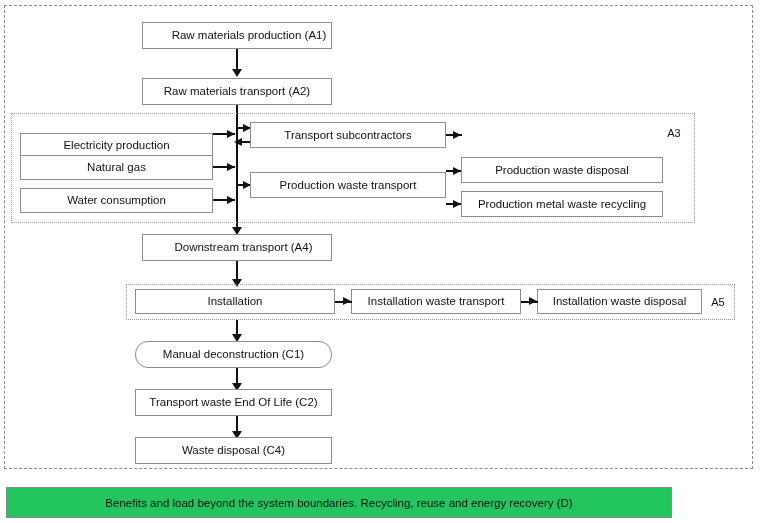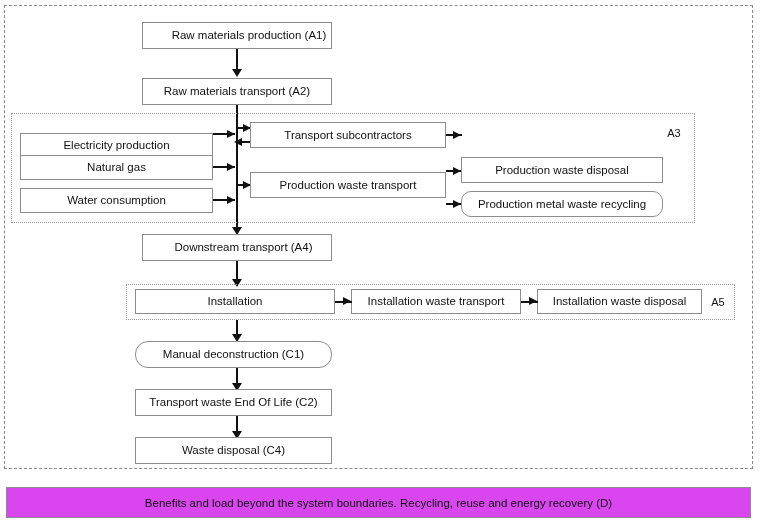--- a/index.html
+++ b/index.html
@@ -83,23 +83,23 @@
   .arrow-left {
     width: 0; height: 0;
     border-top: 4.5px solid transparent;
     border-bottom: 4.5px solid transparent;
     border-right: 8px solid #111111;
   }
 
   
   #benefits-box {
     left: 6px; top: 487px;
-    width: 745px; height: 31px;
+    width: 666px; height: 31px;
     border: 1.6px solid #8c8c8c;
-    background: #d946ef;
+    background: #22c55e;
     display: flex; align-items: center; justify-content: center;
     font-size: 11.5px;
     color: #111111;
     white-space: nowrap;
   }
 </style>
 </head>
 <body>
 
 <div id="canvas">
@@ -147,21 +147,21 @@
   <div class="abs hline" style="left:446px; top:134px; width:16px;"></div>
   <div class="abs arrow-right" style="left:453px; top:130.5px;"></div>
 
   <div class="abs hline" style="left:446px; top:170px; width:16px;"></div>
   <div class="abs arrow-right" style="left:453px; top:166.5px;"></div>
 
   <div class="abs hline" style="left:446px; top:203px; width:16px;"></div>
   <div class="abs arrow-right" style="left:453px; top:199.5px;"></div>
 
   <div class="abs box" style="left:461px; top:157px; width:202px; height:26px;">Production waste disposal</div>
-  <div class="abs box" style="left:461px; top:191px; width:202px; height:26px;border-radius:10px;">Production metal waste recycling</div>
+  <div class="abs box" style="left:461px; top:191px; width:202px; height:26px;">Production metal waste recycling</div>
 
   <div class="abs box" style="left:142px; top:234px; width:190px; height:27px;padding-left:17px;">Downstream transport (A4)</div>
 
   <div class="abs vline" style="left:235.8px; top:261px; height:22px;"></div>
   <div class="abs arrow-down" style="left:232px; top:279px;"></div>
 
   <div class="abs group-box" style="left:126px; top:284px; width:609px; height:36px;"></div>
   <div class="abs group-label" style="left:706px; top:293px; width:24px; height:18px;">A5</div>
 
   <div class="abs box" style="left:135px; top:289px; width:200px; height:25px;">Installation</div>

